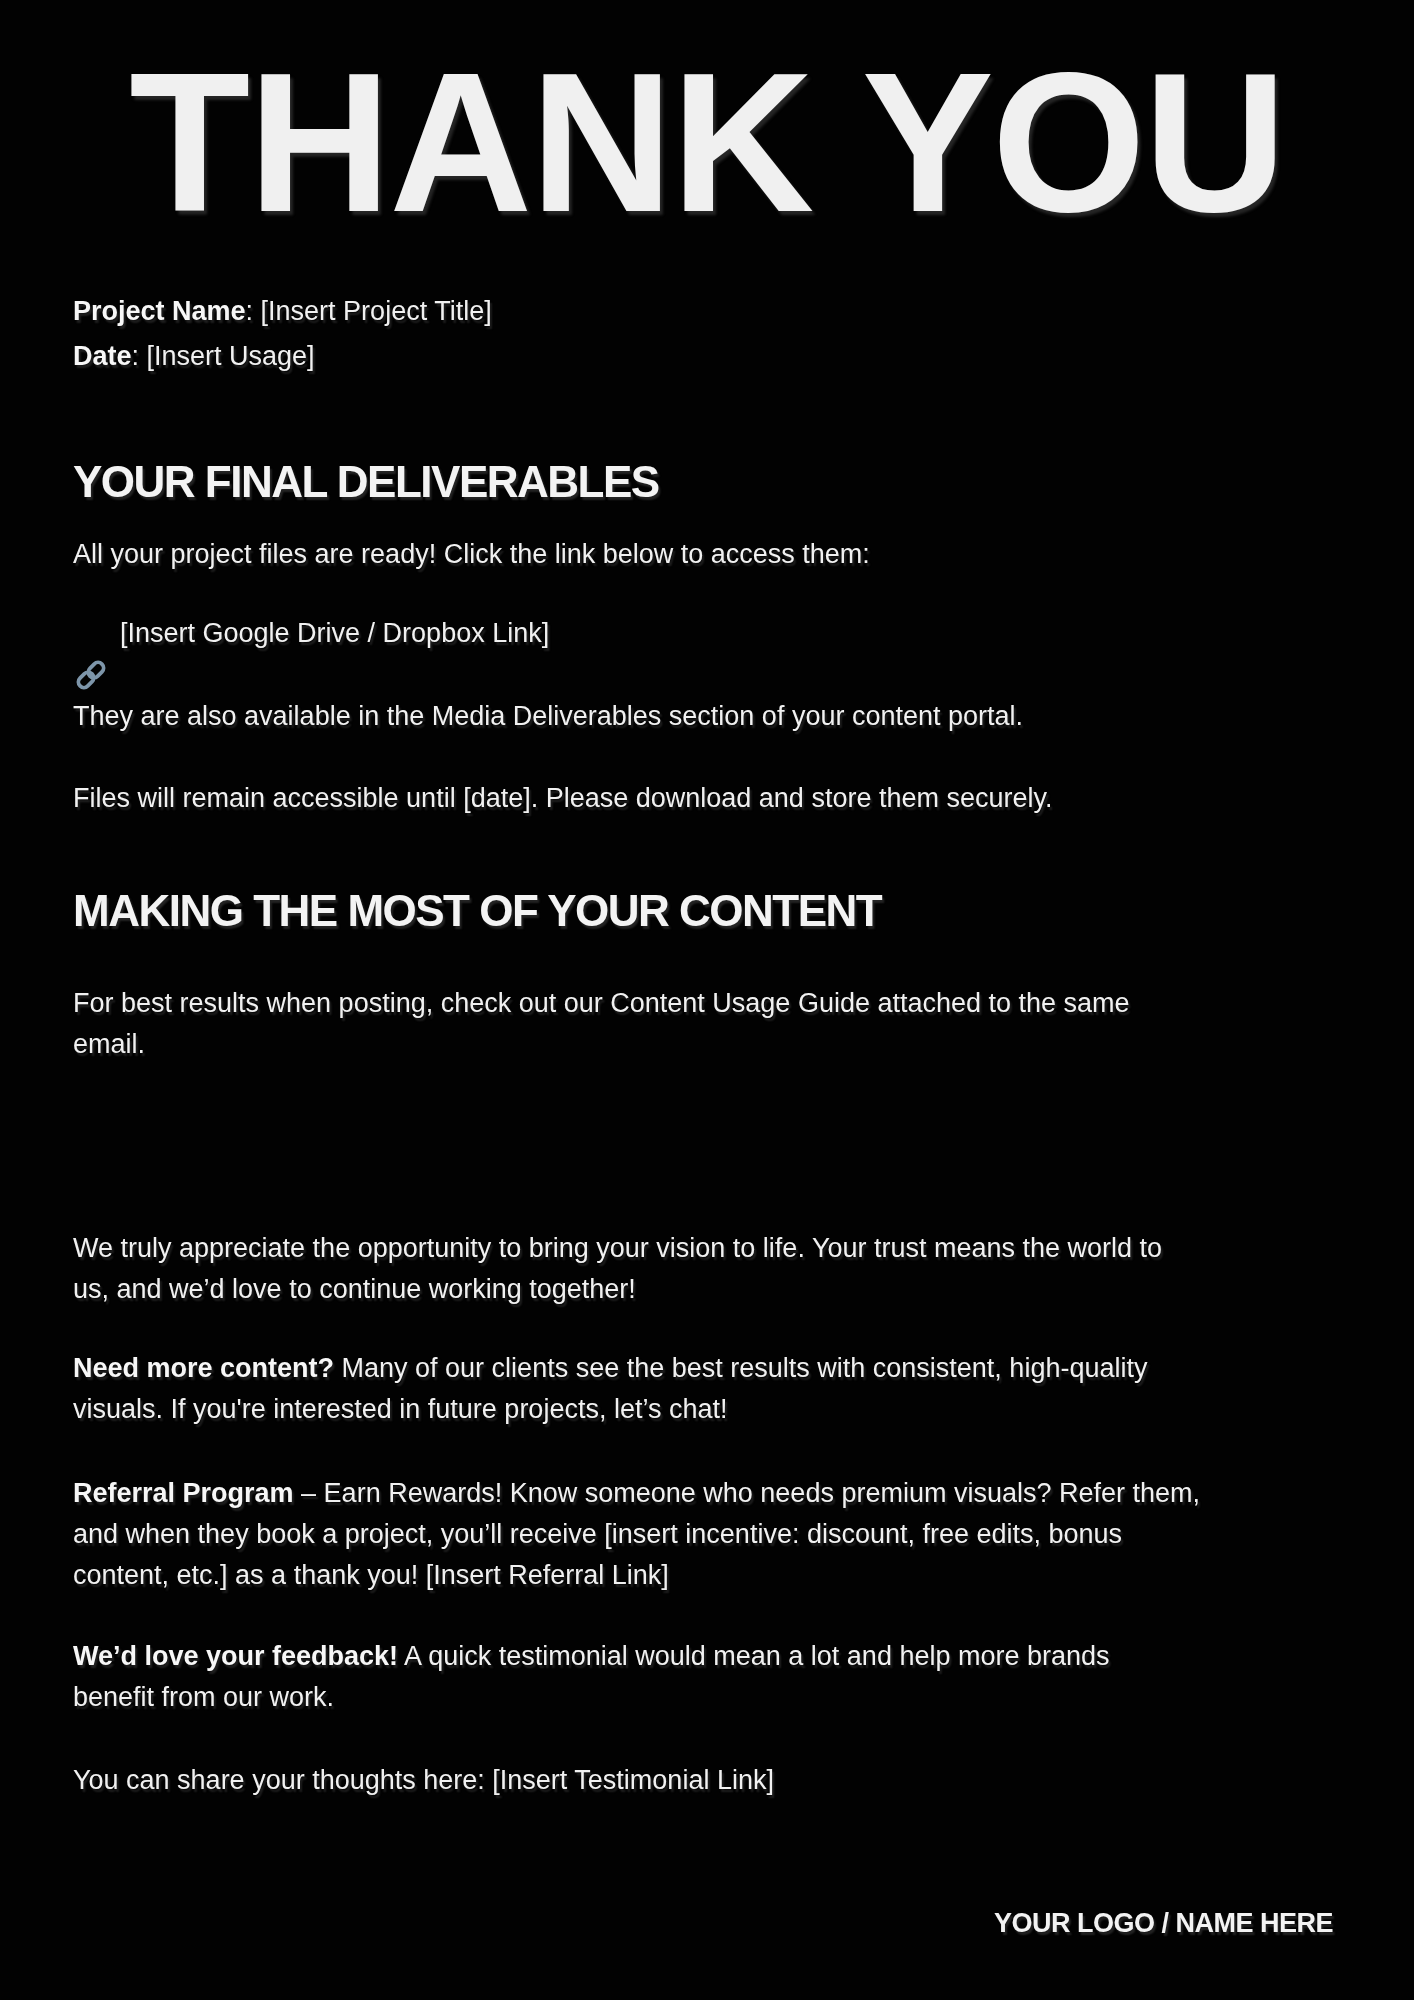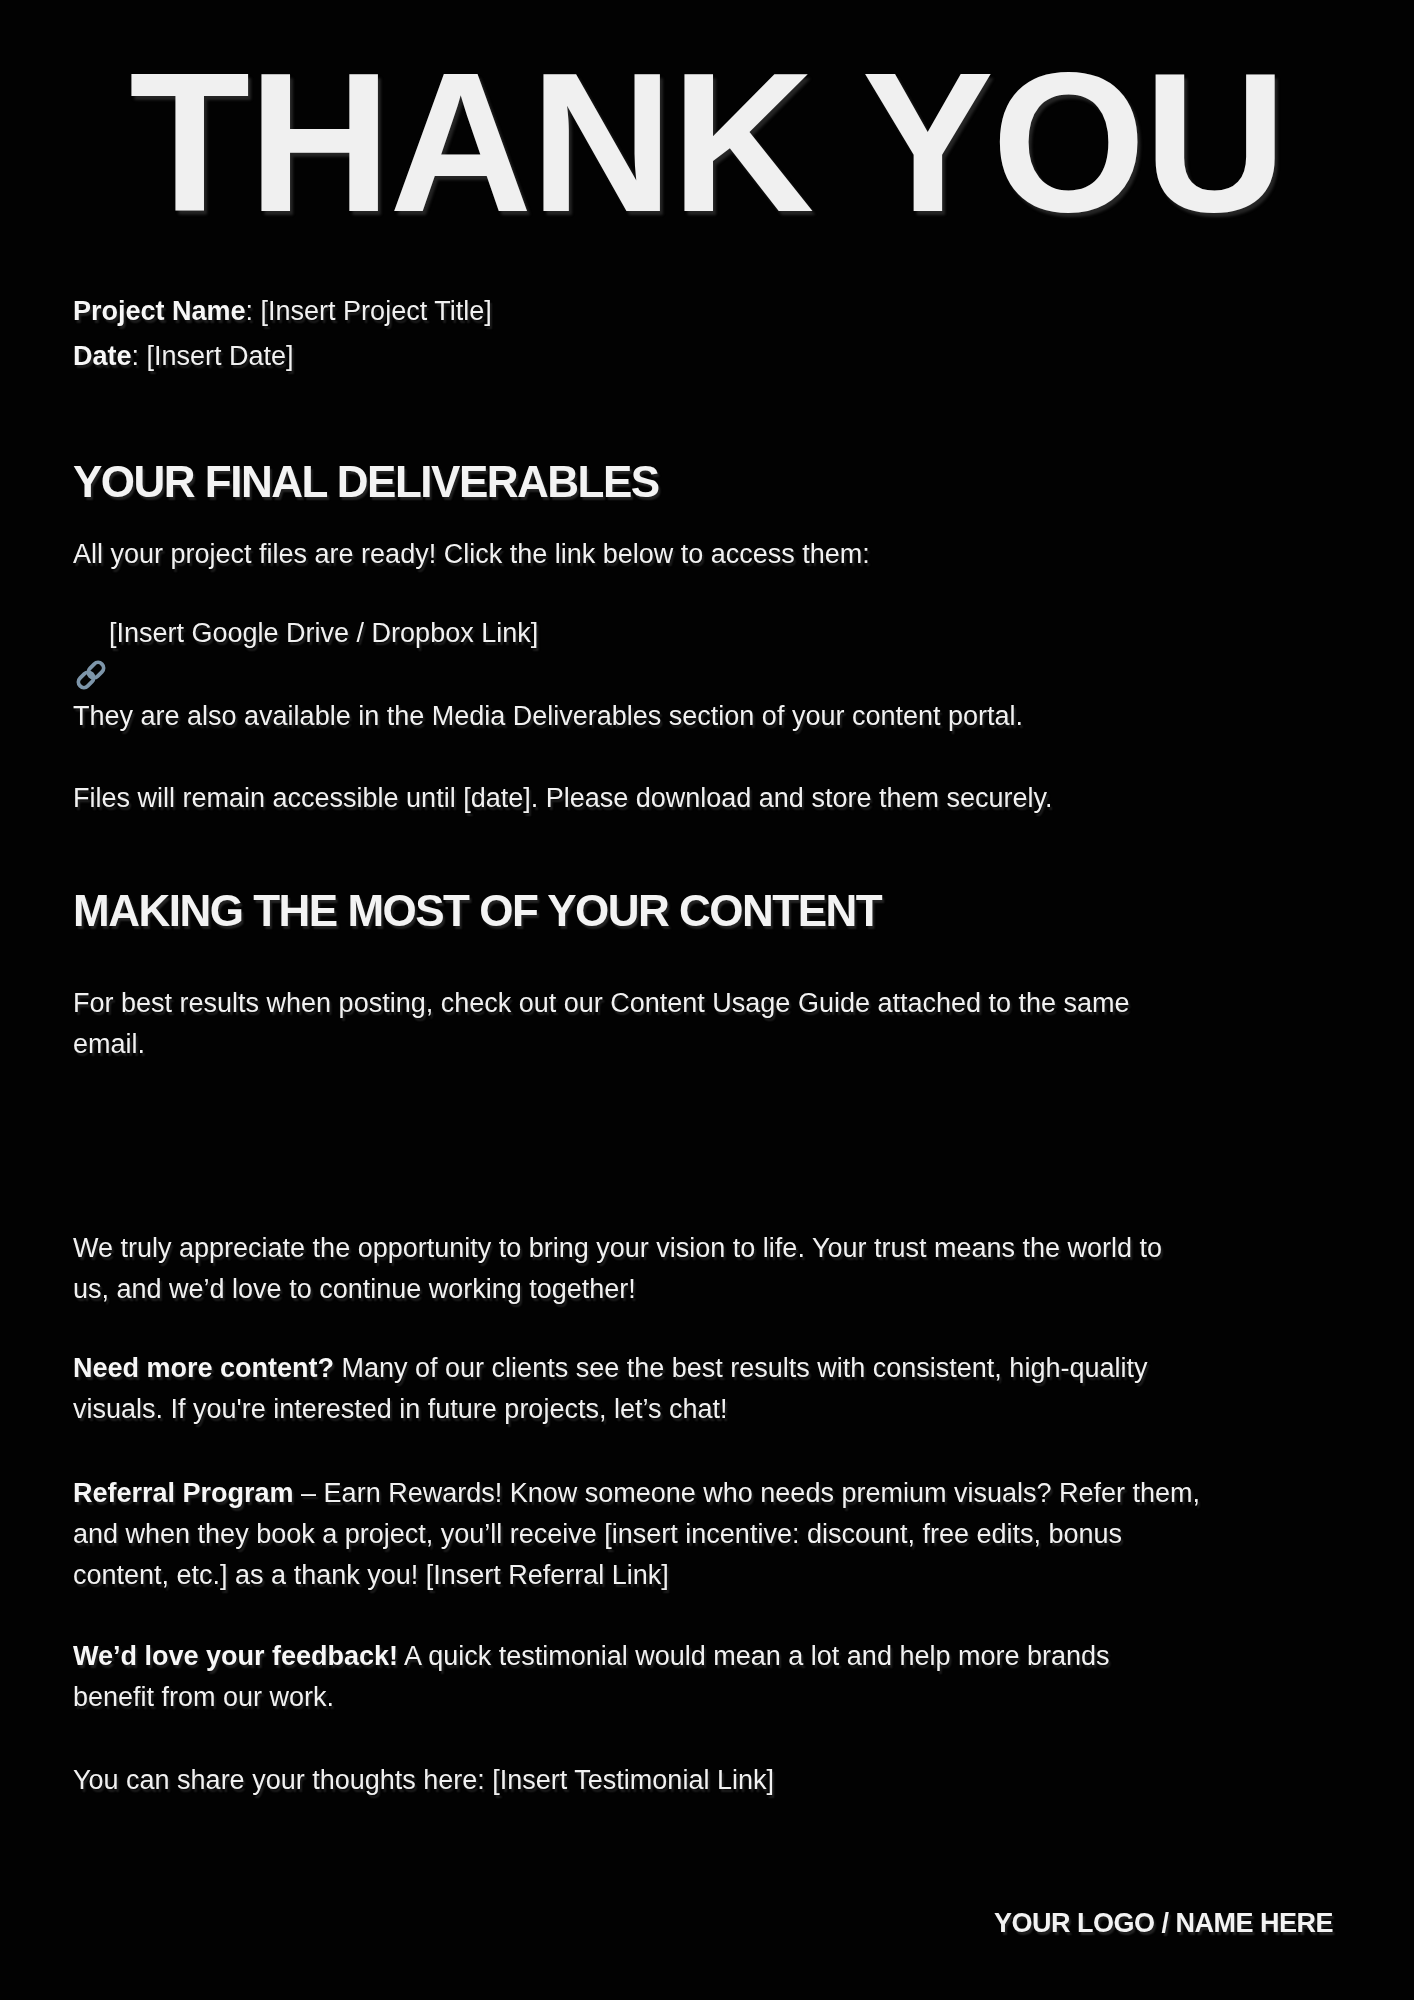--- a/index.html
+++ b/index.html
@@ -60,20 +60,21 @@
     font-weight: 700;
     line-height: 42px;
     letter-spacing: -1.5px;
     color: #f3f3f3;
     text-shadow: 2px 3px 2px rgba(90,90,90,0.38);
     white-space: nowrap;
   }
   .link-line {
     display: flex;
     align-items: center;
+    gap: 11px;
   }
   .link-icon-box {
     width: 36px;
     height: 36px;
     flex: 0 0 auto;
     display: inline-block;
   }
   .footer-brand {
     position: absolute;
     left: auto;
@@ -91,21 +92,21 @@
 </style>
 </head>
 <body>
 
 <div class="page">
 
   <h1 class="title">THANK YOU</h1>
 
   <p class="abs info-line" style="top:285px"><span class="lead">Project Name</span><span>: [Insert Project Title]</span></p>
 
-  <p class="abs info-line" style="top:330px"><span class="lead">Date</span><span>: [Insert Date]</span></p>
+  <p class="abs info-line" style="top:330px"><span class="lead">Date</span><span>: [Insert Usage]</span></p>
 
   <h2 class="abs heading" style="top:457px">YOUR FINAL DELIVERABLES</h2>
 
   <p class="abs body-text" style="top:530px">All your project files are ready! Click the link below to access them:</p>
 
   <div class="abs body-text link-line" style="top:609px">
     <span class="link-icon-box">
       <svg width="36" height="36" viewBox="0 0 36 36" aria-hidden="true">
         <g transform="rotate(-45 18 18)" fill="none" stroke="#7d95a9" stroke-width="3.8">
           <rect x="2.5" y="12.5" width="17" height="11" rx="5.5"></rect>

